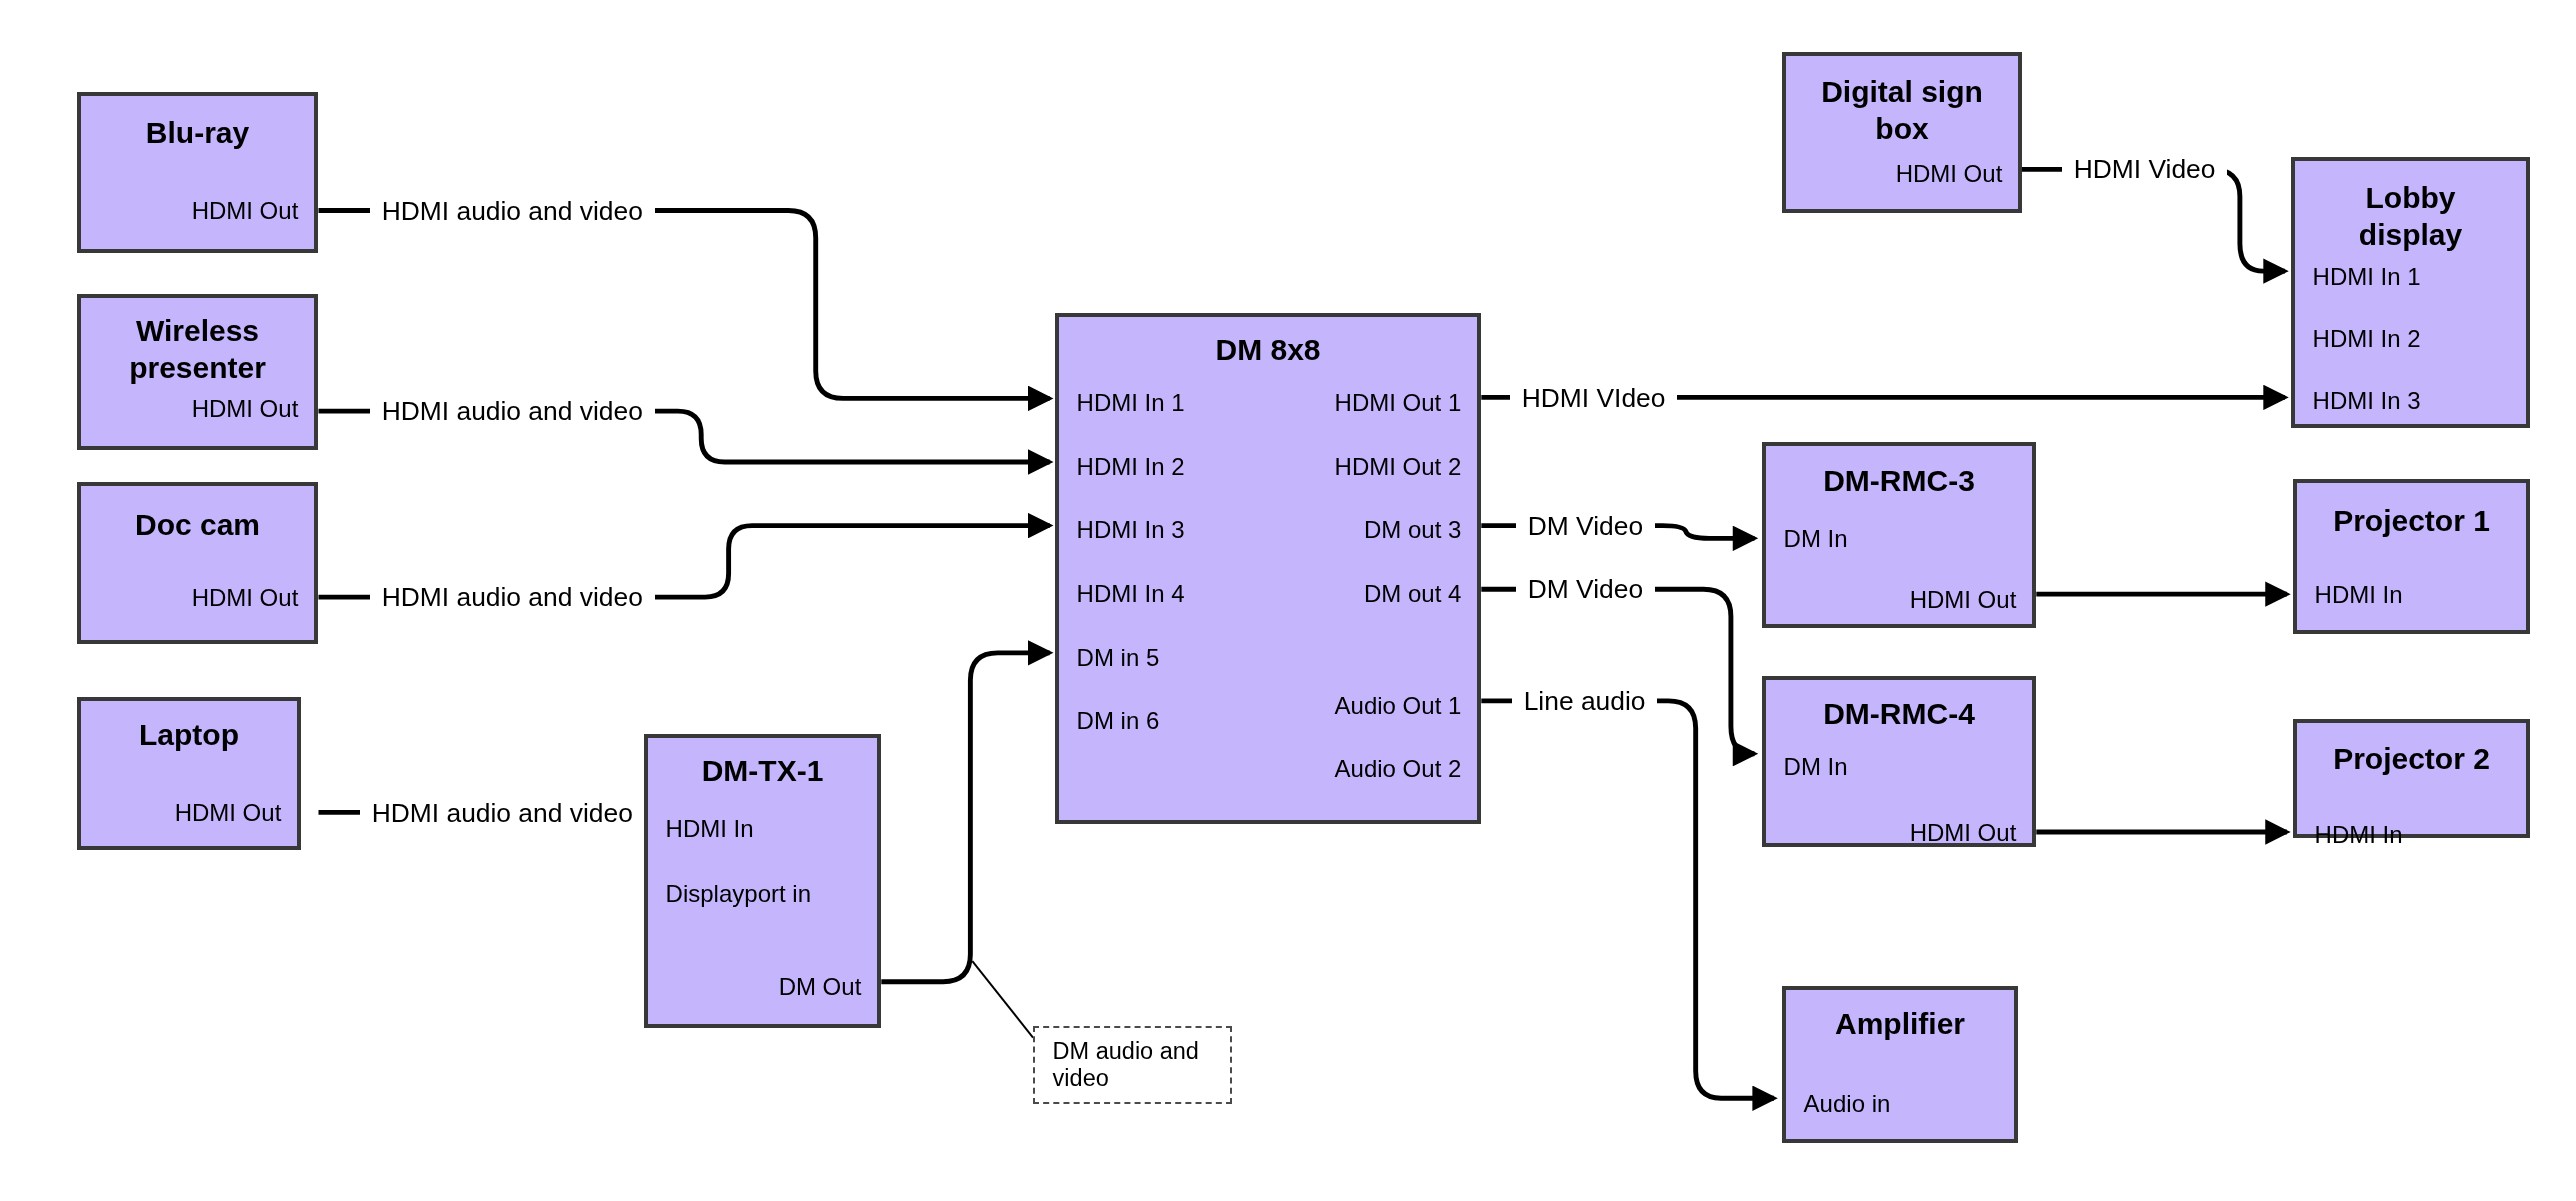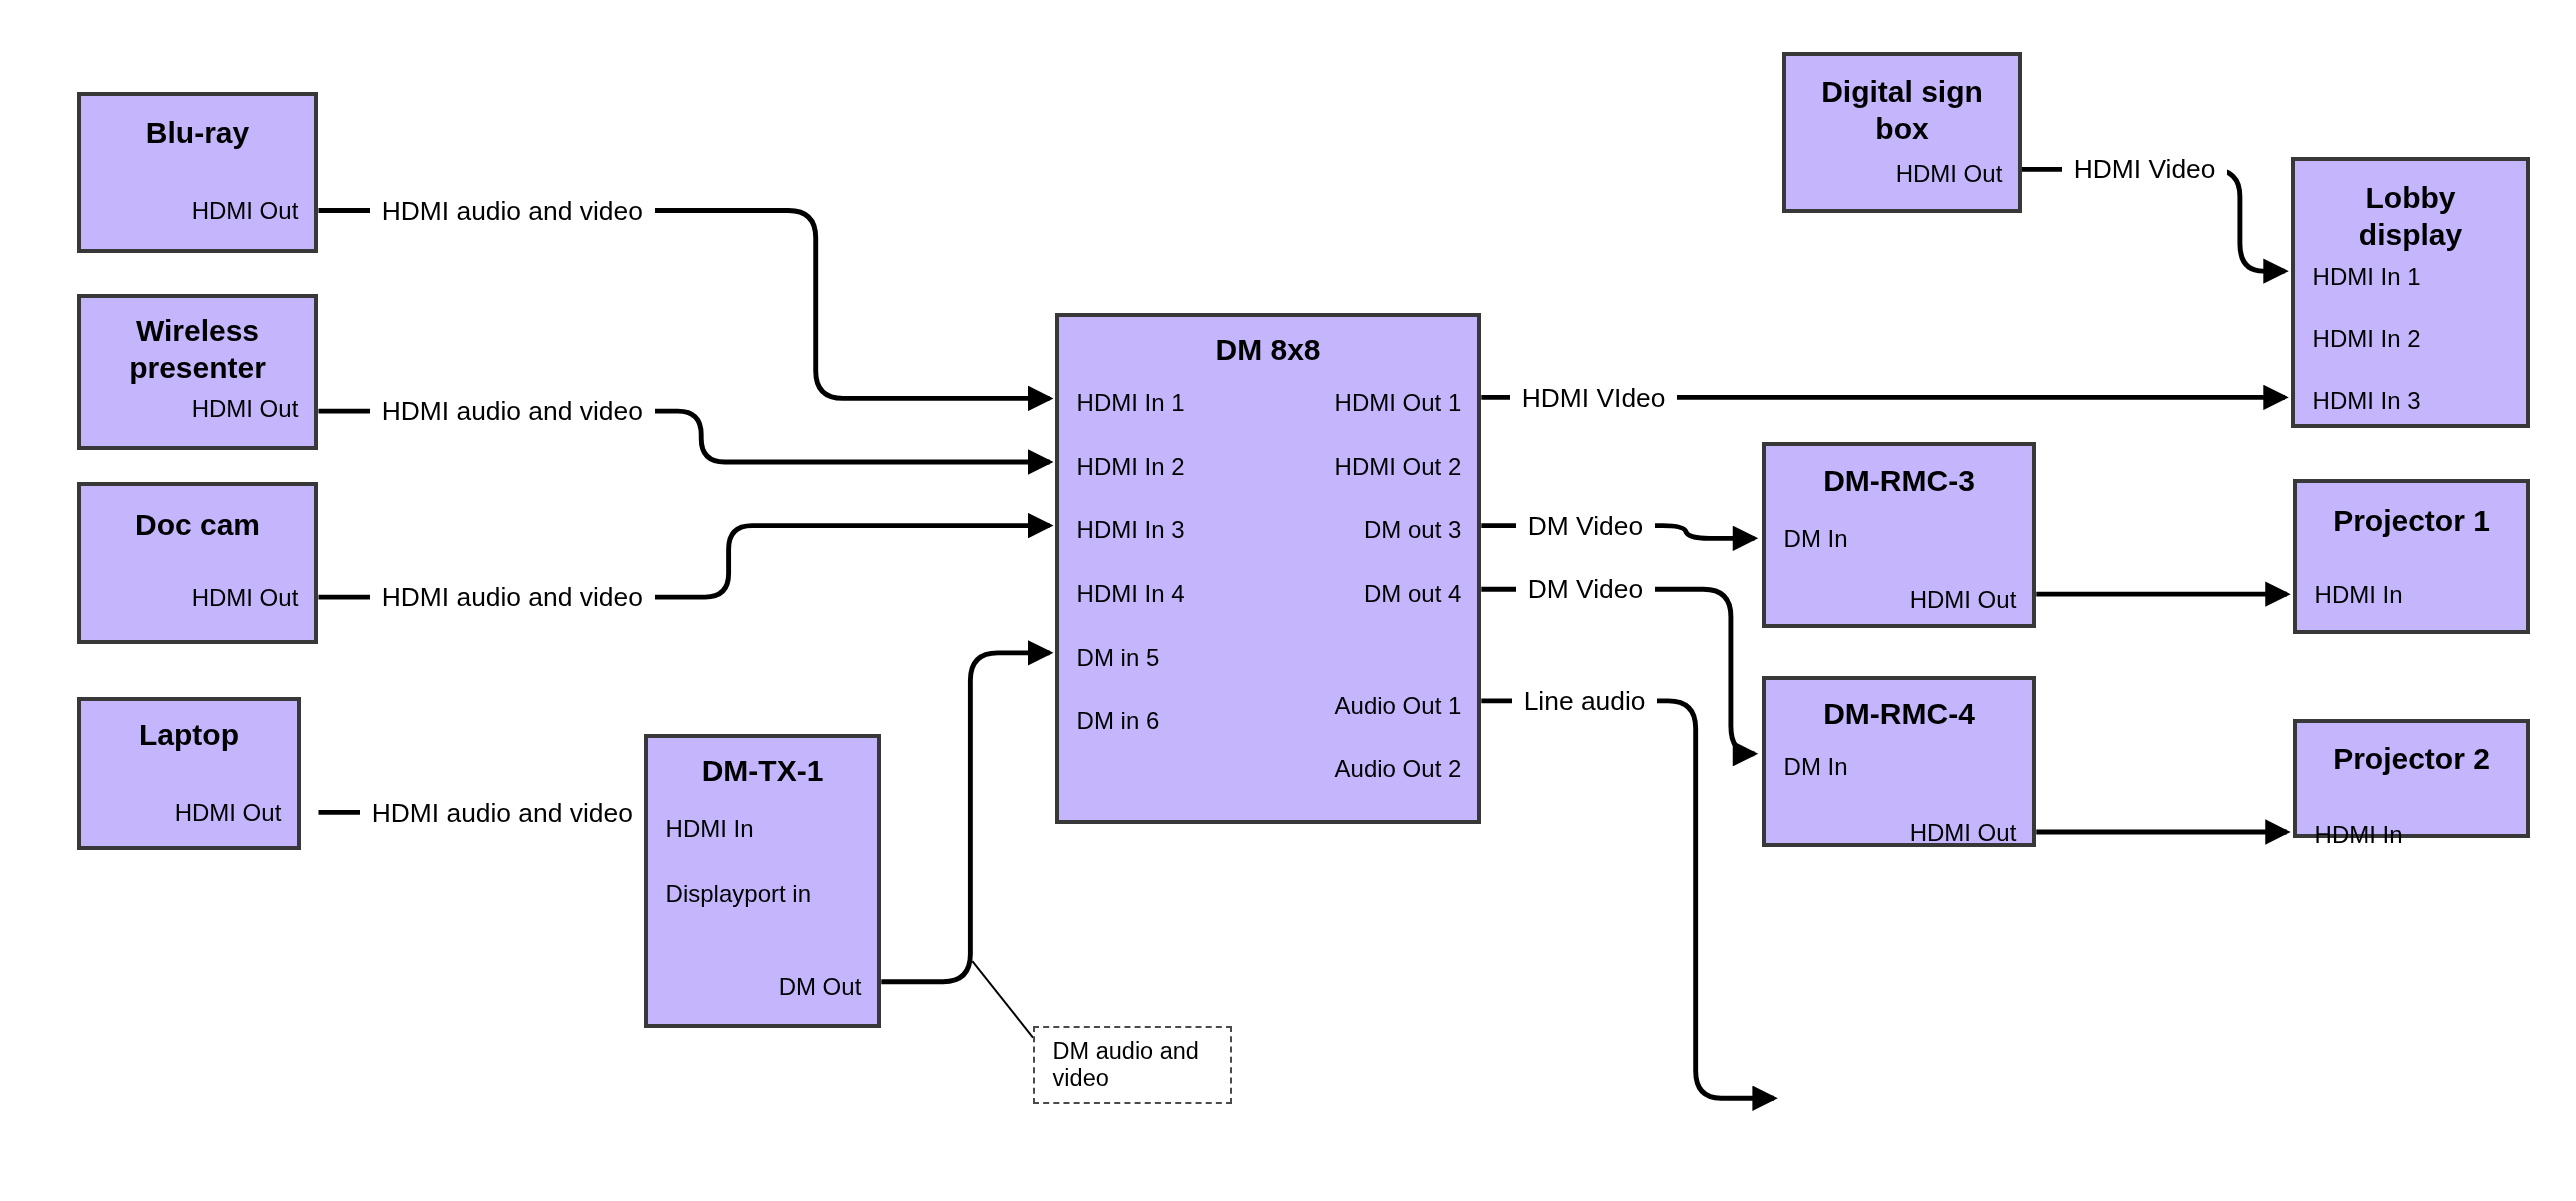--- a/index.html
+++ b/index.html
@@ -163,17 +163,21 @@
     <div class="box-title" style="top:14.7px">DM-RMC-4</div>
     <div class="port left" style="top:86px">DM In</div>
     <div class="port right" style="top:152px">HDMI Out</div>
   </div>
 
   <div class="box" style="left:2293px;top:719px;width:237px;height:119px">
     <div class="box-title" style="top:16.6px">Projector 2</div>
     <div class="port left" style="top:111px">HDMI In</div>
   </div>
 
+  <div class="box" style="left:1782px;top:986px;width:236px;height:157px">
+    <div class="box-title" style="top:14.7px">Amplifier</div>
+    <div class="port left" style="top:113px">Audio in</div>
+  </div>
 
   <div class="note" style="left:1033px;top:1026px;width:199px;height:78px">DM audio and video</div>
 
 </div>
 
 
 </body></html>

